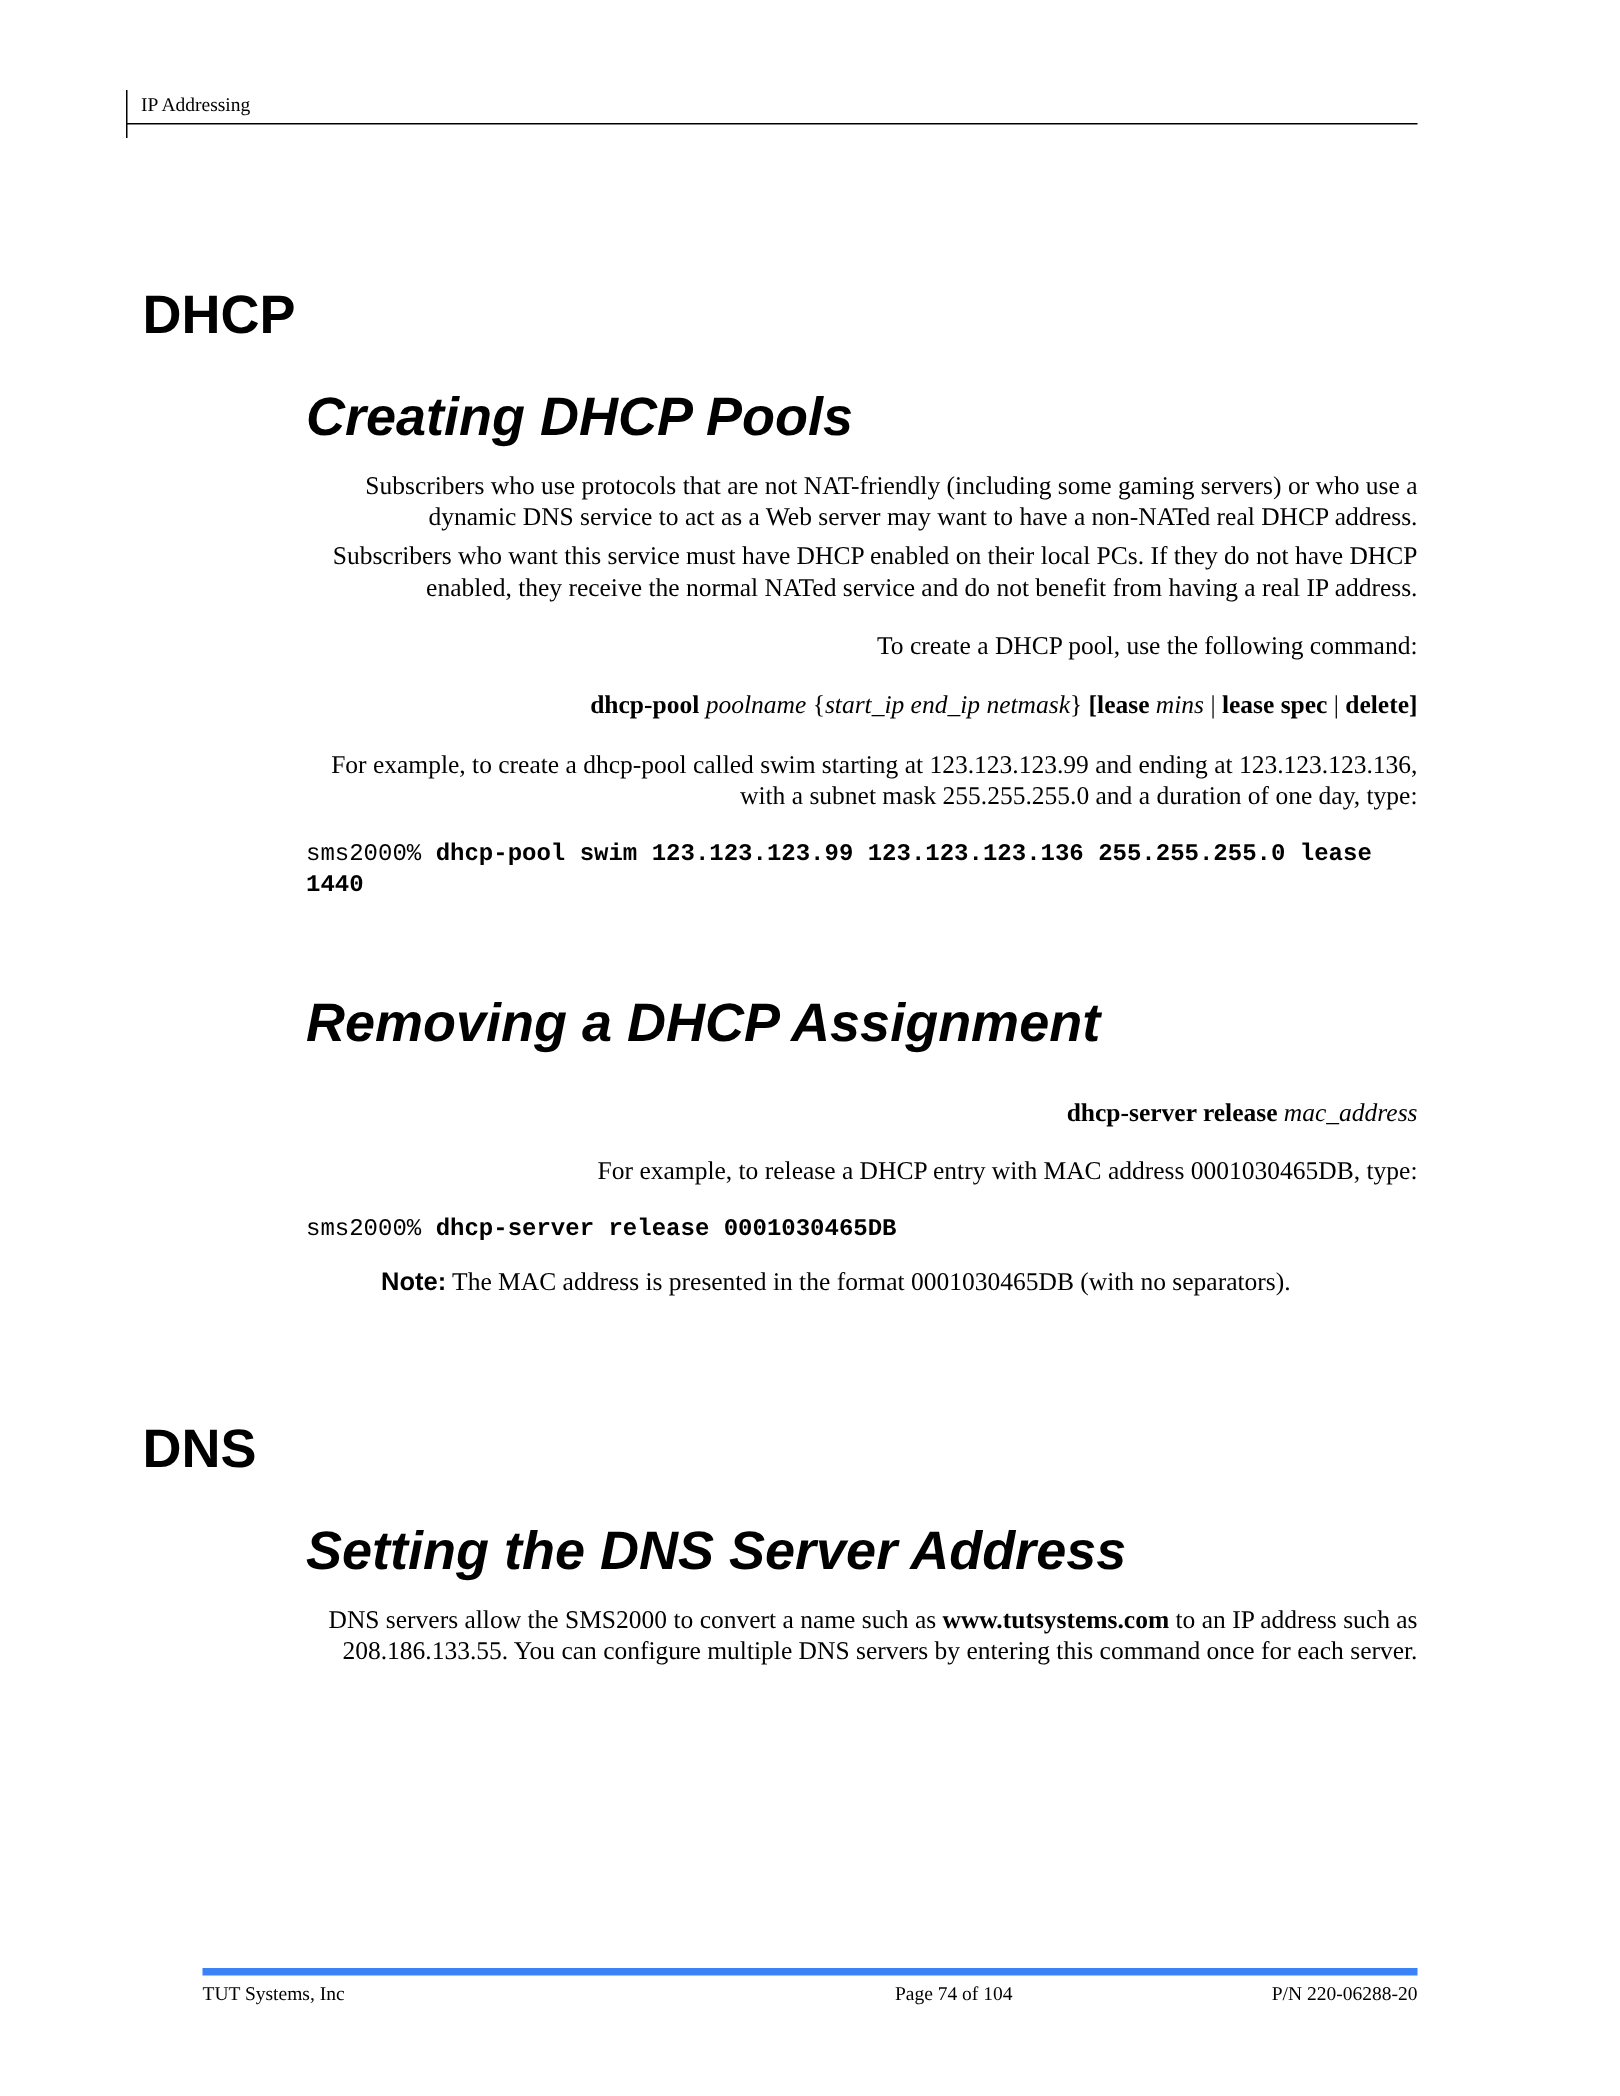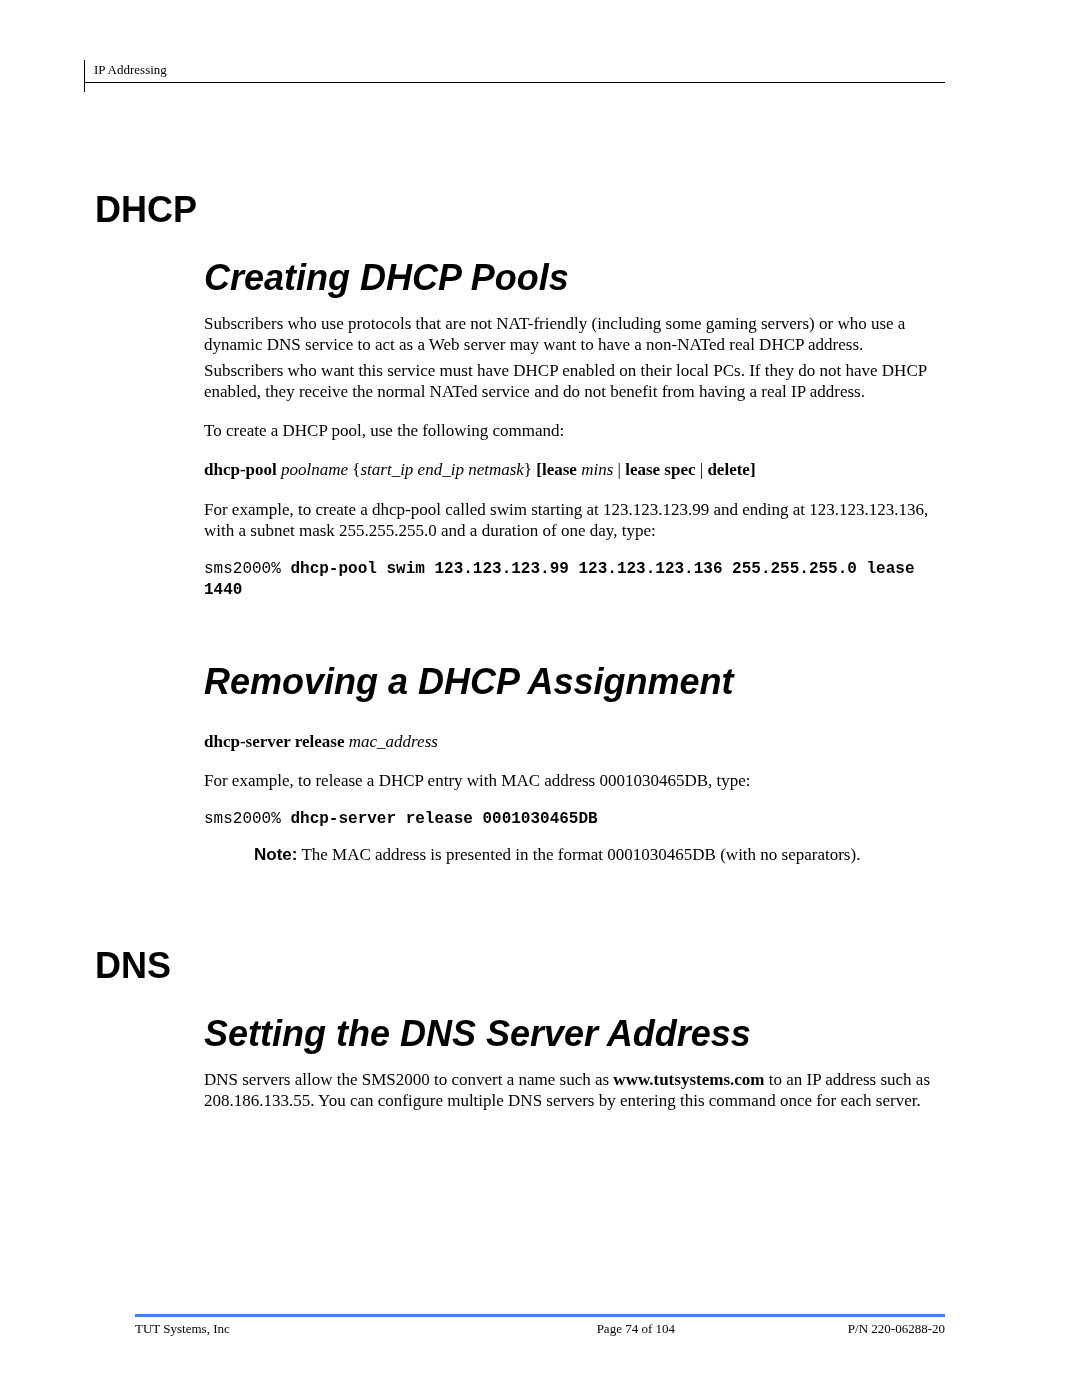--- a/index.html
+++ b/index.html
@@ -52,20 +52,21 @@
     font-family: Arial, Helvetica, sans-serif;
     font-weight: bold;
     font-size: 36px;
     margin: 0 0 14px 0;
     font-style: italic;
   }
   .para {
     font-size: 17px;
     line-height: 1.25;
     margin: 0 0 4px 0;
+    text-align: right;
   }
   .spacer-sm { height: 14px; }
   .spacer-lg { height: 60px; }
   .spacer-xl { height: 80px; }
   .bold { font-weight: bold; }
   .ital { font-style: italic; }
   .mono {
     font-family: "Courier New", Courier, monospace;
     font-size: 16px;
     line-height: 1.3;
@@ -78,21 +79,21 @@
   }
   .note-label {
     font-family: Arial, Helvetica, sans-serif;
     font-weight: bold;
   }
   .footer {
     position: absolute;
     left: 135px;
     right: 135px;
     bottom: 60px;
-    border-top: 3px solid #3b82f6;
+    border-top: 5px solid #3b82f6;
     padding-top: 4px;
     font-size: 13px;
     display: flex;
     justify-content: space-between;
   }
   .footer .center { text-align: right; flex: 1; }
   .footer .left { text-align: left; flex: 1; }
   .footer .right { text-align: right; flex: 1; }
 </style>
 </head>

